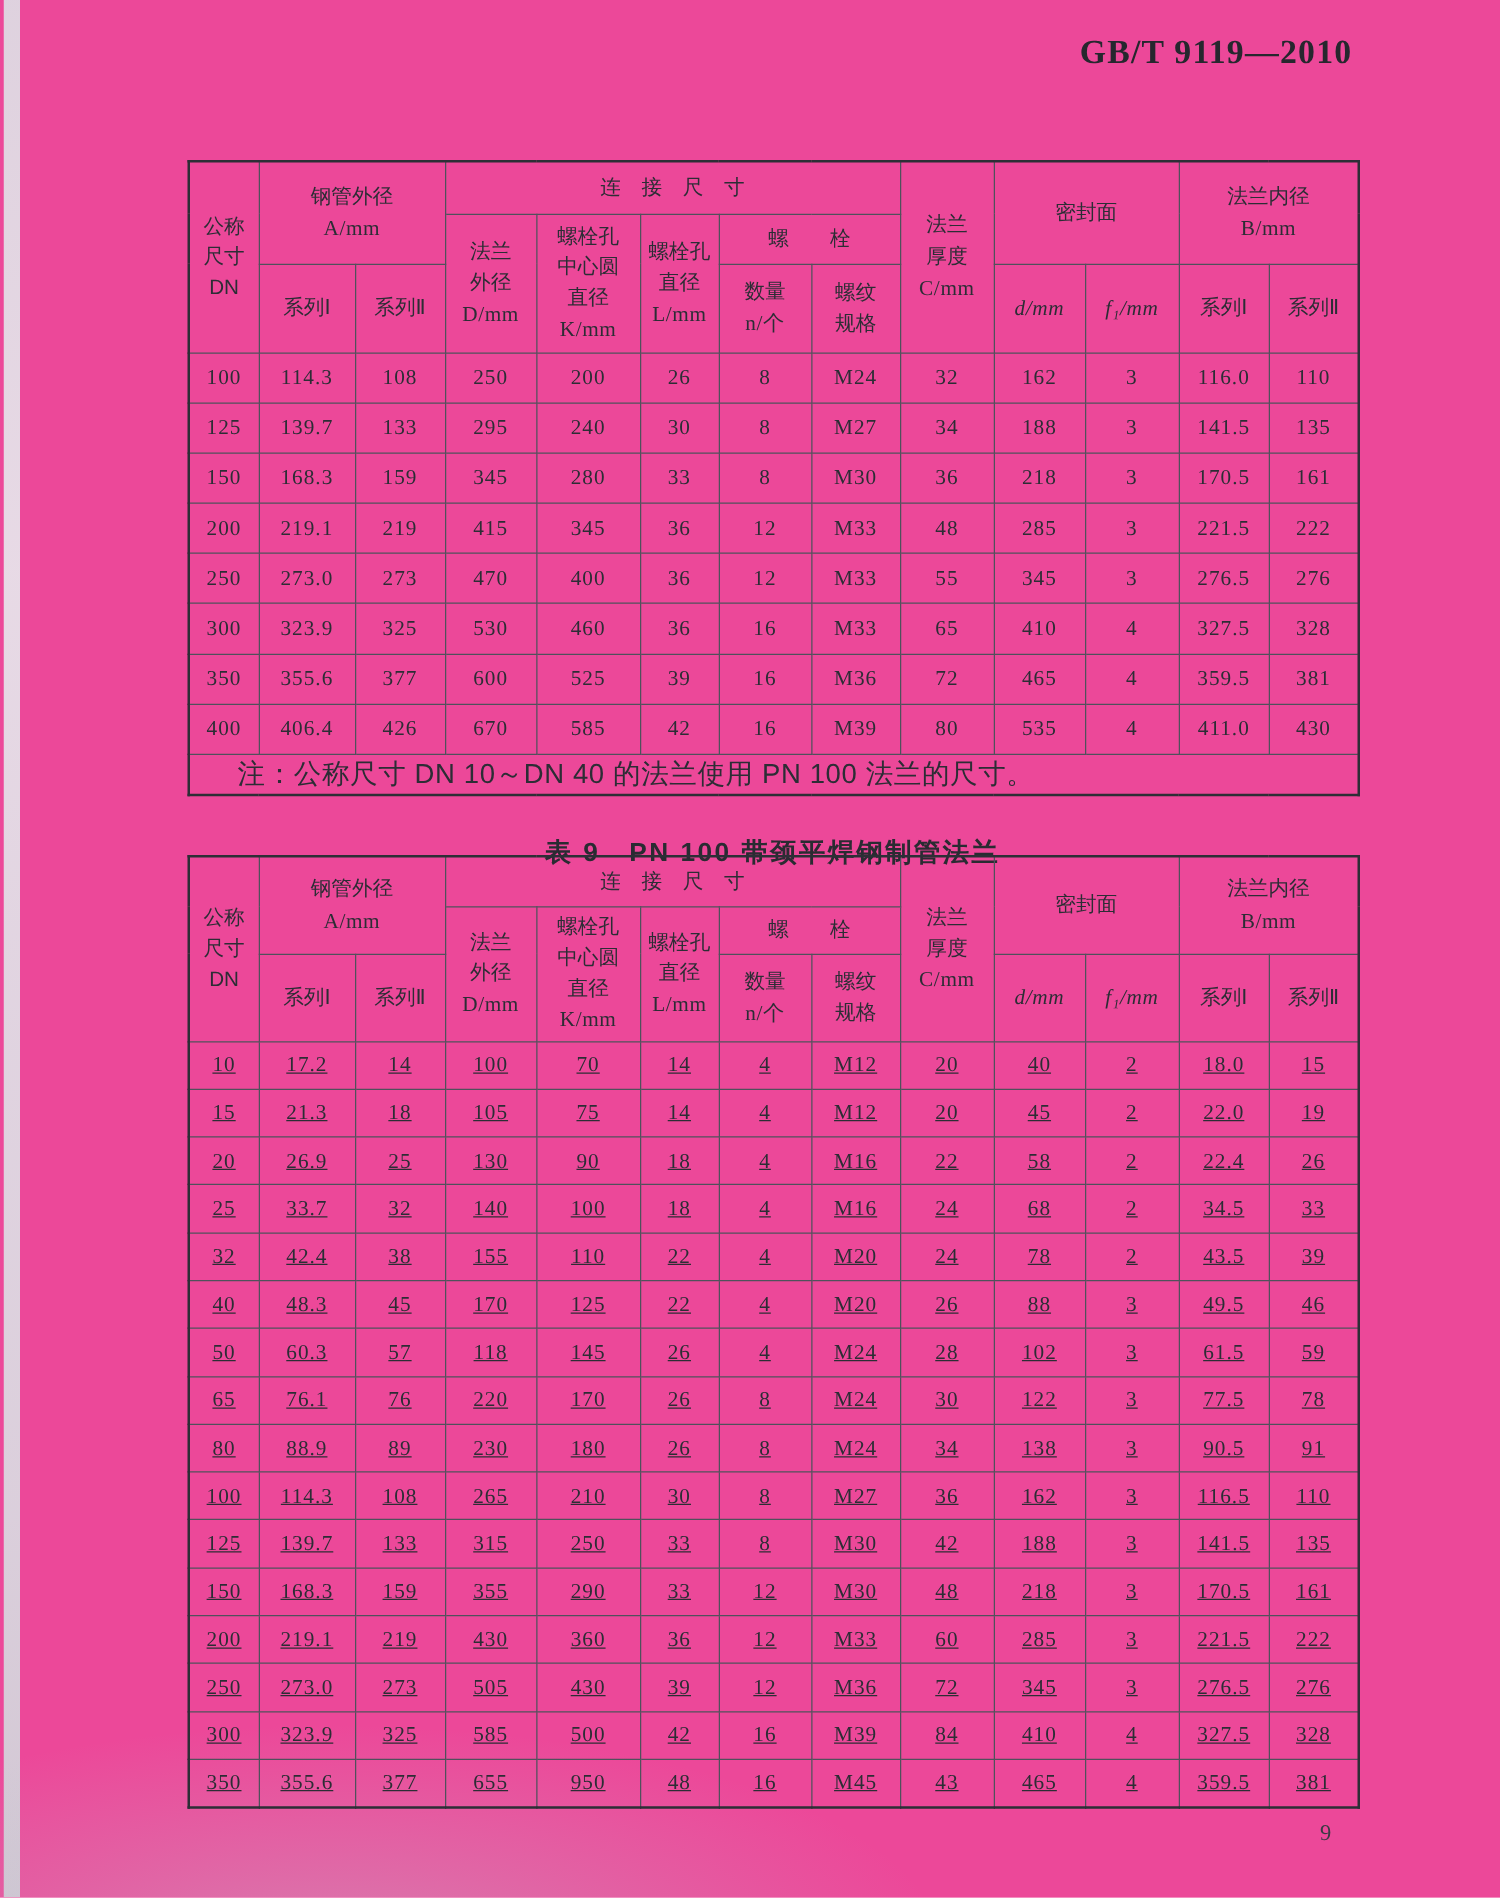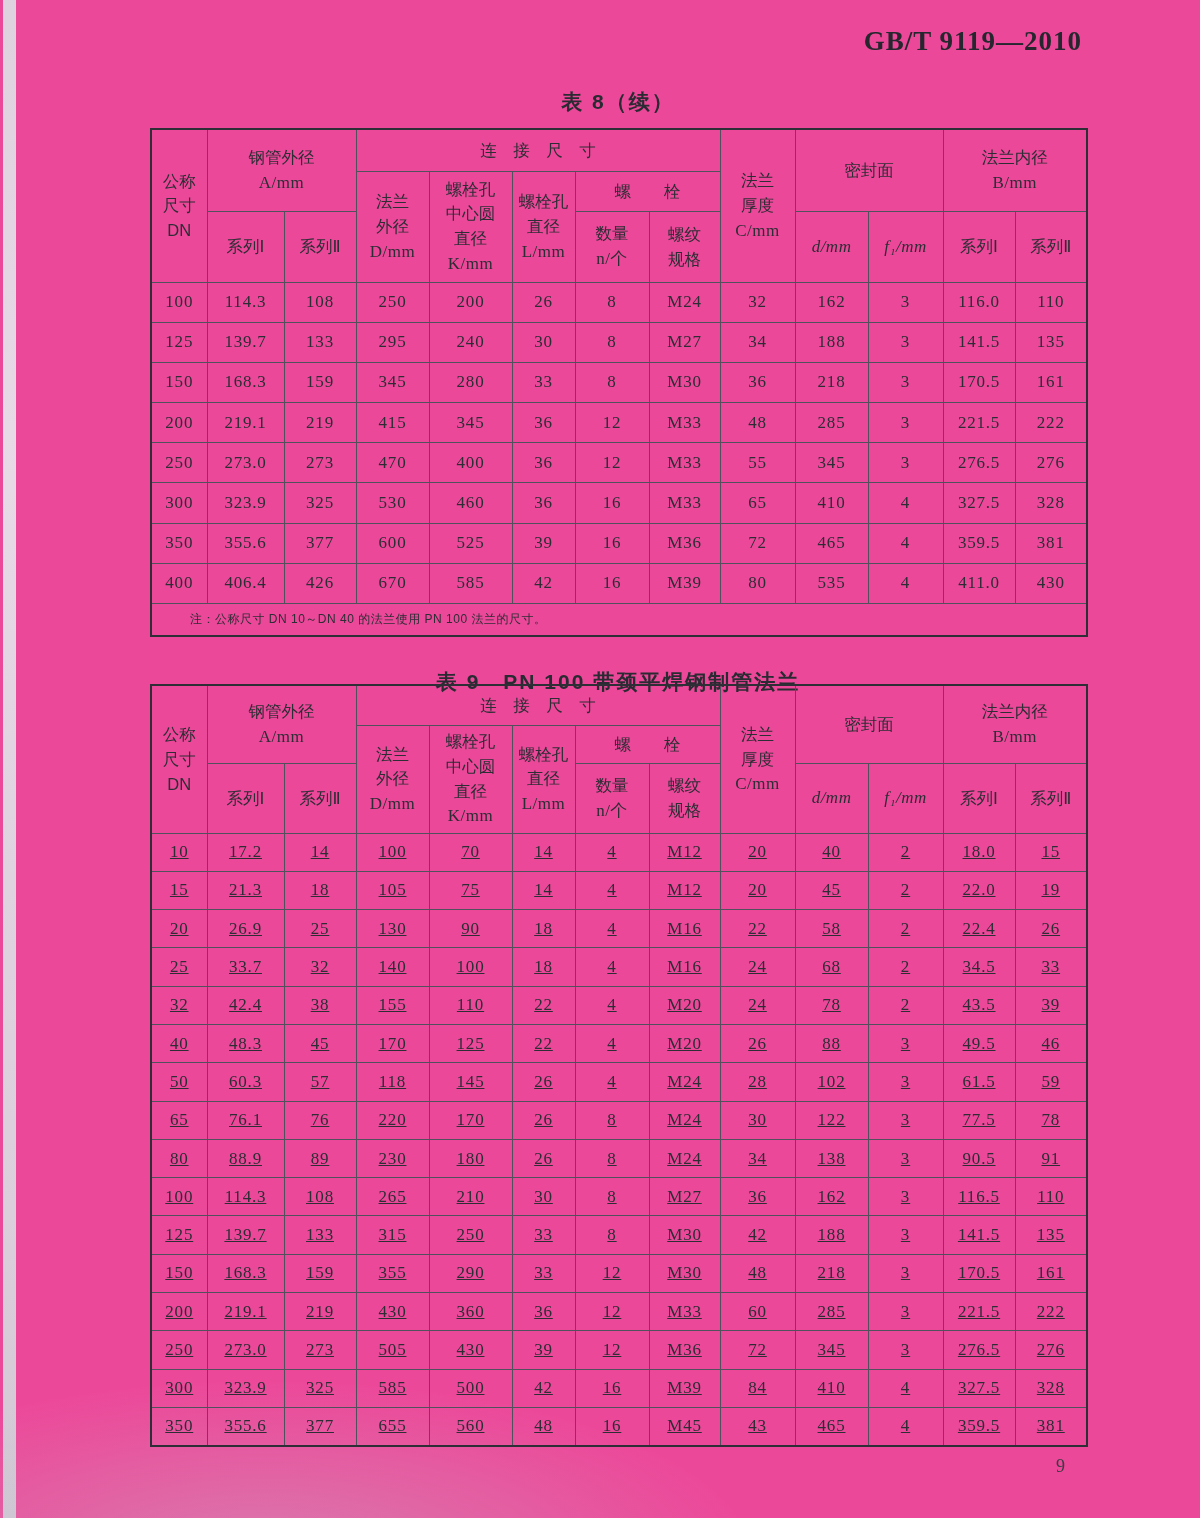--- a/index.html
+++ b/index.html
@@ -66,34 +66,33 @@
   .table9 thead tr:nth-child(2){ height:38px; }
   .table9 thead tr:nth-child(3){ height:70px; }
   .dim tbody td {
     font-family:"Liberation Serif","DejaVu Serif",serif;
     font-size:17px; letter-spacing:.8px; color:#2c2d35;
   }
   .table8 tbody tr { height:40.2px; }
   .table9 tbody tr { height:38.3px;text-decoration:underline; }
   .dim tfoot td {
     height:32px; text-align:left; padding-left:38px;
-    font-size:12px; color:#2c2d35; letter-spacing:.5px;margin-top:23px;
+    font-size:22px; color:#2c2d35; letter-spacing:.5px;margin-top:23px;
   }
 </style>
 </head>
 <body>
 
 <div class="page">
 
   <div class="edge-band"></div>
   <div class="bottom-shadow"></div>
 
   <div class="doc-number">GB/T 9119—2010</div>
 
-  <div class="tbl-title t8-title">表 8（续）</div>
 
   <table class="dim table8">
     <colgroup>
       <col style="width:56px">
         <col style="width:77px">
         <col style="width:72px">
       <col style="width:73px">
         <col style="width:83px">
         <col style="width:63px">
       <col style="width:74px">
@@ -543,21 +542,21 @@
           <td>410</td>
           <td>4</td>
           <td>327.5</td>
           <td>328</td>
         </tr>
         <tr>
           <td>350</td>
           <td>355.6</td>
           <td>377</td>
           <td>655</td>
-          <td>560</td>
+          <td>950</td>
           <td>48</td>
           <td>16</td>
           <td>M45</td>
           <td>43</td>
           <td>465</td>
           <td>4</td>
           <td>359.5</td>
           <td>381</td>
         </tr>
       </tbody>

